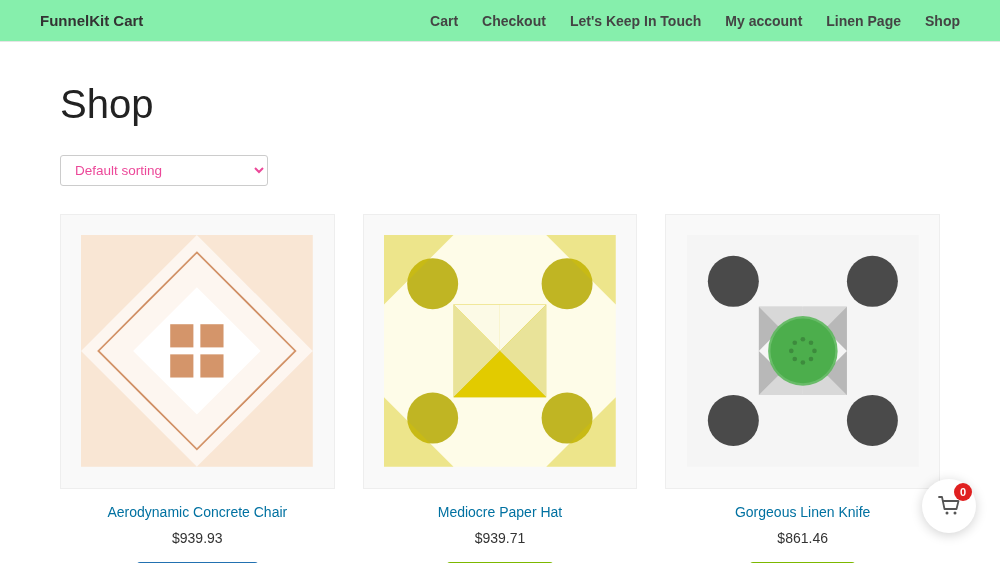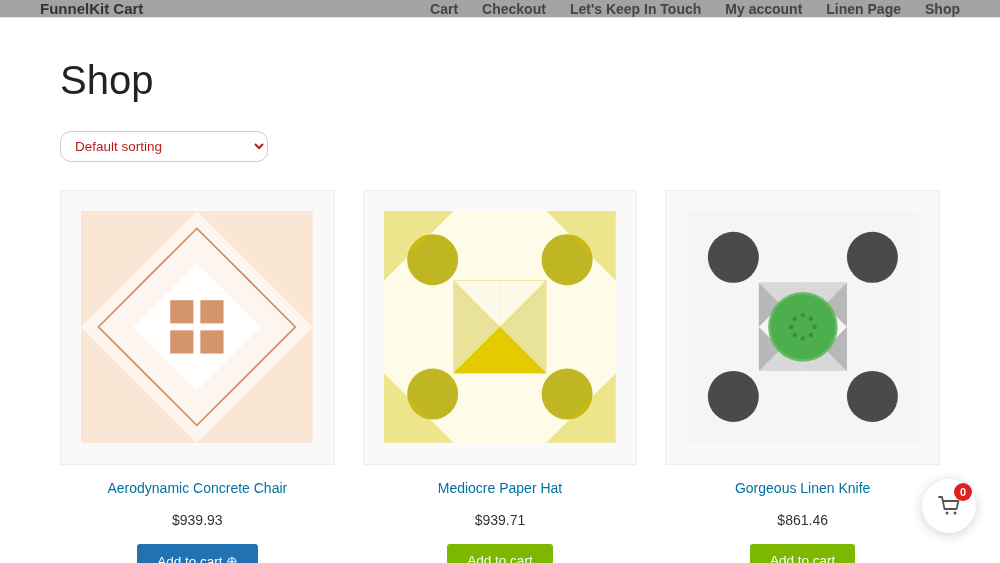--- a/index.html
+++ b/index.html
@@ -1,40 +1,40 @@
 <!DOCTYPE html>
 <html><head>
   <meta charset="utf-8">
   <style>
     * { box-sizing: border-box; margin: 0; padding: 0; }
     body { font-family: -apple-system, BlinkMacSystemFont, 'Segoe UI', Arial, sans-serif; background: #fff; color: #333; font-size: 14px; }
 
     
-    .header { display: flex; align-items: center; justify-content: space-between; padding: 0 40px; border-bottom: 1px solid #e5e5e5; background: #a3a3a3; text-align: center; }
+    .header { display: flex; align-items: center; justify-content: space-between; padding: 12px 40px; border-bottom: 1px solid #e5e5e5; background: #86efac; text-align: center; }
     .header-logo { font-size: 15px; font-weight: 600; color: #333; text-decoration: none; }
     .header-nav { display: flex; gap: 24px; align-items: center; }
     .header-nav a { text-decoration: none; color: #444; font-size: 14px; font-weight: bold; }
 
     
     .main { padding: 40px 40px 60px 40px; max-width: 960px; margin: 0 auto; }
     .page-title { font-size: 40px; font-weight: 400; color: #222; margin-bottom: 28px; }
 
     
     .shop-toolbar { display: flex; align-items: center; justify-content: space-between; margin-bottom: 28px; }
     .results-count { font-size: 13.5px; color: #555; }
-    .sort-select { border: 1px solid #ccc; border-radius: 11px; padding: 6px 28px 6px 10px; font-size: 13.5px; color: #b91c1c; background: #fff; cursor: pointer; appearance: auto; }
+    .sort-select { border: 1px solid #ccc; border-radius: 3px; padding: 6px 28px 6px 10px; font-size: 13.5px; color: #ec4899; background: #fff; cursor: pointer; appearance: auto; }
 
     
     .product-grid { display: grid; grid-template-columns: repeat(3, 1fr); gap: 36px 28px; }
 
     
     .product-card { display: flex; flex-direction: column; align-items: center; text-align: center; }
     .product-image-wrap { width: 100%; aspect-ratio: 1; display: flex; align-items: center; justify-content: center; background: #f9f9f9; margin-bottom: 14px; border: 1px solid #eee; overflow: hidden; }
     .product-image-wrap svg { width: 85%; height: 85%; }
-    .product-name { font-size: 14px; color: #0071a1; text-decoration: none; margin-bottom: 14px; line-height: 1.4; text-align: center; }
+    .product-name { font-size: 14px; color: #0071a1; text-decoration: none; margin-bottom: 8px; line-height: 1.4; text-align: center; }
     .product-price { font-size: 14px; color: #333; margin-bottom: 16px; }
     .add-to-cart-btn { background: #7cb800; color: #fff; border: none; border-radius: 3px; padding: 9px 20px; font-size: 13.5px; cursor: pointer; font-weight: 500; transition: background 0.2s; }
     .add-to-cart-btn.blue { background: #2271b1; }
 
     
     .cart-bubble { position: fixed; bottom: 30px; right: 24px; width: 54px; height: 54px; background: #fff; border-radius: 50%; box-shadow: 0 2px 12px rgba(0,0,0,0.18); display: flex; align-items: center; justify-content: center; cursor: pointer; }
     .cart-bubble-count { position: absolute; top: 4px; right: 4px; background: #e02020; color: #fff; border-radius: 50%; width: 18px; height: 18px; font-size: 11px; display: flex; align-items: center; justify-content: center; font-weight: 700; }
     .cart-icon-svg { width: 28px; height: 28px; }
 
     

